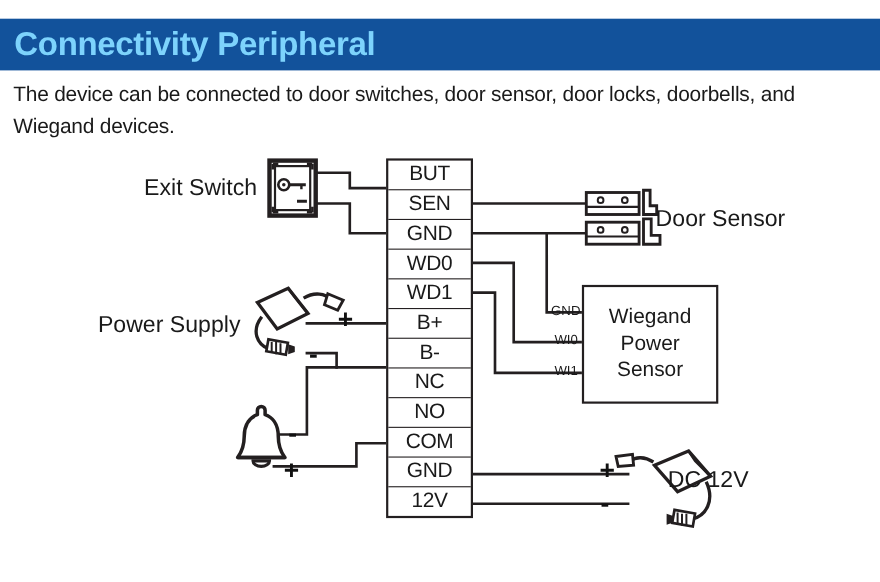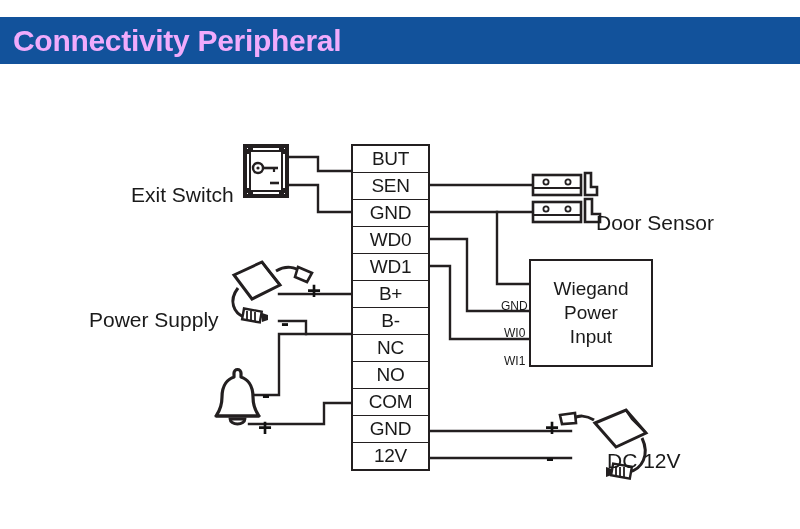--- a/index.html
+++ b/index.html
@@ -14,21 +14,21 @@
 
   
   .header-bar {
     position: absolute;
     left: 0; top: 17px;
     width: 800px; height: 47px;
     background: var(--brand, #12529b);
     display: flex; align-items: center;
   }
   .header-title {
-    color: #f0abfc;
+    color: #7dd3fc;
     font-size: 30px;
     font-weight: bold;
     letter-spacing: -0.3px;
     padding-left: 13px;
     white-space: nowrap;
   }
   .intro {
     position: absolute;
     left: 12px; top: 72px;
     width: 782px;
@@ -44,21 +44,20 @@
     left: 0; top: 125px;
     width: 800px; height: 404px; text-decoration: underline;
   }
   .diagram svg { display: block; }
 
   .lbl {
     position: absolute;
     font-size: 21px;
     color: #1a1a1a;
     white-space: nowrap;
-    margin-top: 24px;
   }
   .lbl-sm { font-size: 12px; }
   .sign {
     position: absolute;
     font-size: 24px;
     font-weight: bold;
     color: #111;
     line-height: 1;
     white-space: nowrap;
   }
@@ -95,20 +94,21 @@
   }
 </style>
 </head>
 <body>
 
 <div id="page">
 
   <div class="header-bar">
     <div class="header-title">Connectivity Peripheral</div>
   </div>
+  <div class="intro">The device can be connected to door switches, door sensor, door locks, doorbells, and Wiegand devices.</div>
 
   <div class="diagram">
 
     <svg width="800" height="404" viewBox="0 0 800 404">
       <g stroke="#231f20" stroke-width="2.4" fill="none" stroke-linecap="square">
 
         <path d="M287,32 L318,32 L318,46 L351,46"></path>
         <path d="M287,60 L318,60 L318,87 L351,87"></path>
 
         <path d="M430,60 L533,60"></path>
@@ -206,21 +206,21 @@
       <div class="term-row">NC</div>
       <div class="term-row">NO</div>
       <div class="term-row">COM</div>
       <div class="term-row">GND</div>
       <div class="term-row">12V</div>
     </div>
 
     <div class="wiegand-box">
       <div>Wiegand</div>
       <div>Power</div>
-      <div>Input</div>
+      <div>Sensor</div>
     </div>
     <div class="lbl lbl-sm" style="left:501px; top:150px;">GND</div>
     <div class="lbl lbl-sm" style="left:504px; top:177px;text-align:center;">WI0</div>
     <div class="lbl lbl-sm" style="left:504px; top:205px;">WI1</div>
 
     <div class="lbl" style="left:131px; top:34px;">Exit Switch</div>
     <div class="lbl" style="left:596px; top:62px;">Door Sensor</div>
     <div class="lbl" style="left:89px; top:159px;text-align:center;">Power Supply</div>
     <div class="lbl" style="left:607px; top:300px;">DC 12V</div>
 

